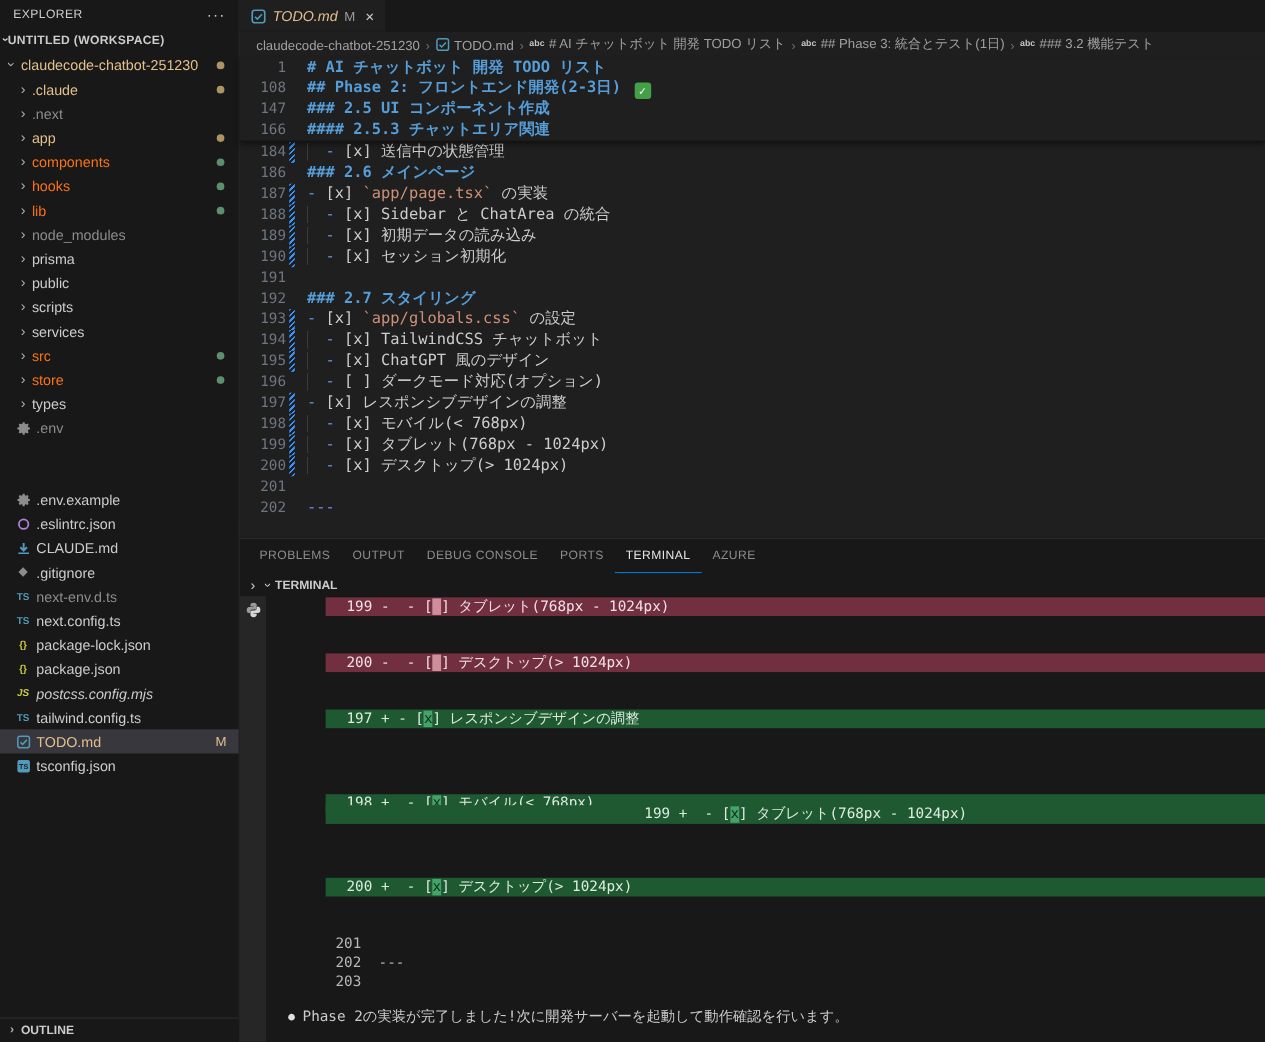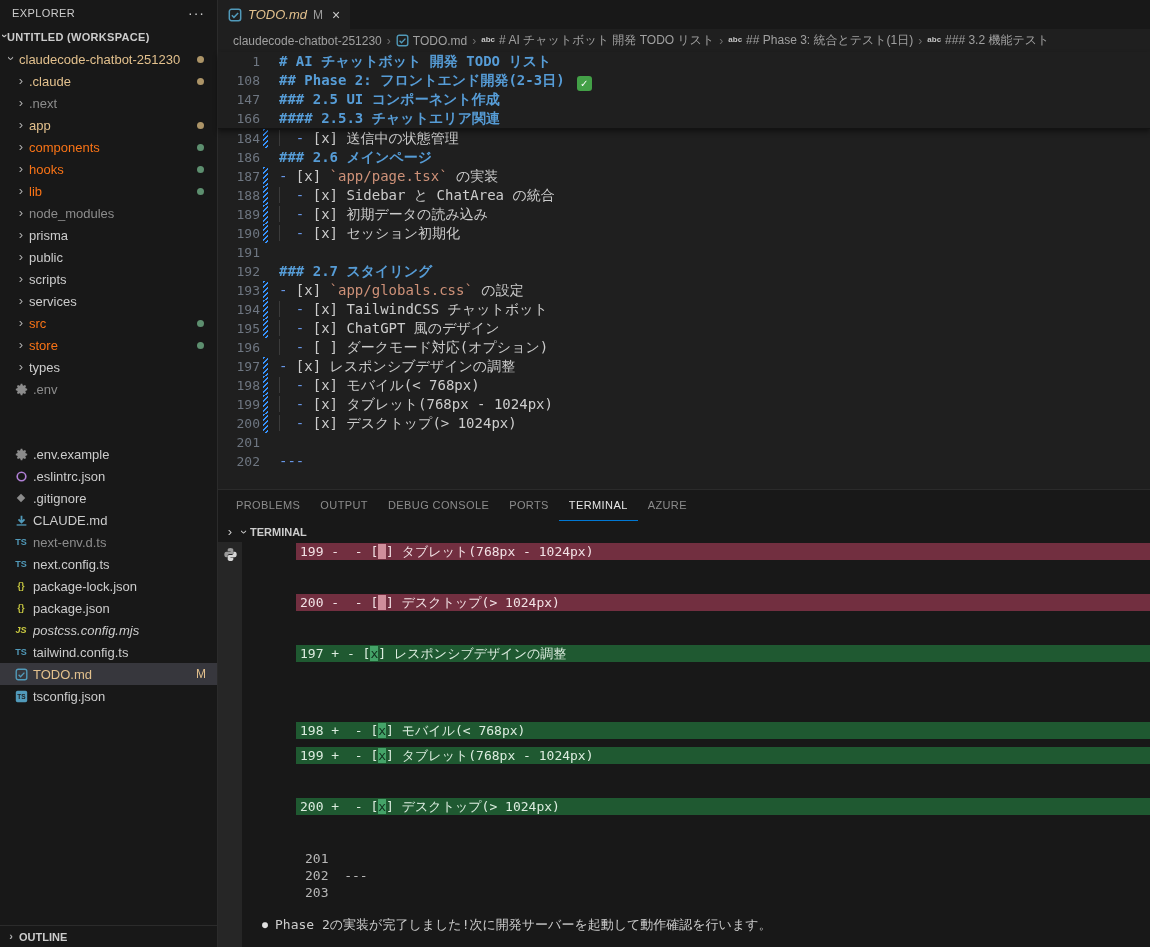--- a/index.html
+++ b/index.html
@@ -64,21 +64,21 @@
   .ptabs{height:31px;display:flex;align-items:stretch;padding-left:8px;font-size:11px;letter-spacing:.4px;color:#8c8c8c}
   .ptab{padding:0 10px;display:flex;align-items:center;cursor:pointer;border-bottom:1px solid transparent;box-sizing:border-box}
   .ptab.active{color:#e6e6e6;border-bottom:1px solid #0078d4}
   .pheader{height:21px;display:flex;align-items:center;font-size:11px;font-weight:bold;color:#cccccc}
   .pheader .pchev{width:24px;text-align:center;color:#cccccc;font-weight:normal;font-size:13px}
   .pheader .pdown{margin-right:4px;font-weight:normal;display:inline-block;transform:rotate(90deg);font-size:12px;color:#cccccc}
   .tbody{position:absolute;left:0;right:0;top:52px;bottom:0}
   .tstrip{position:absolute;left:0;top:0;width:24px;height:100%;background:#262626;display:flex;justify-content:center}
   .tstrip svg{margin-top:5px}
   .tcontent{position:absolute;left:24px;right:0;top:0;bottom:0;background:#181818;font-family:"DejaVu Sans Mono",monospace;font-size:13px}
-  .drow{position:absolute;left:54px;right:0;height:17px;line-height:17px;padding-left:4px;white-space:pre}
+  .drow{position:absolute;left:54px;right:0;height:17px;line-height:17px;padding-left:19px;white-space:pre}
   .drow.removed{background:#722f40;color:#f2e2e5}
   .drow.added{background:#1f5931;color:#dcecdf}
   .hl-removed{background:#cf8e9b;color:#722f40}
   .hl-added{background:#44a368;color:#10301d}
   .tailline{position:absolute;left:63px;color:#b8b8b8;white-space:pre;line-height:17px}
   .msgline{position:absolute;left:20px;display:flex;align-items:center;gap:7px;color:#cccccc;line-height:17px}
   .msgline .bullet{font-size:10px;color:#e0e0e0}
 </style>
 </head>
 <body>
@@ -180,34 +180,34 @@
       <div class="trow" style="padding-left: 13px;">
         <span class="ficon">
           <svg width="13" height="13" viewBox="0 0 16 16">
             <circle cx="8" cy="8" r="5.3" fill="none" stroke="#b180d7" stroke-width="2"></circle>
           </svg>
         </span>
         <span class="tlabel c-normal">.eslintrc.json</span>
       </div>
       <div class="trow" style="padding-left: 13px;">
         <span class="ficon">
+          <svg width="13" height="13" viewBox="0 0 16 16">
+            <path d="M8 2v8M4.3 6.7L8 10.4l3.7-3.7" fill="none" stroke="#519aba" stroke-width="2.2"></path>
+            <path d="M2 13.5h12" stroke="#519aba" stroke-width="1.6"></path>
+          </svg>
+        </span>
+        <span class="tlabel c-normal">CLAUDE.md</span>
+      </div>
+      <div class="trow" style="padding-left: 13px;">
+        <span class="ficon">
           <svg width="12" height="12" viewBox="0 0 16 16">
             <rect x="4" y="4" width="8" height="8" fill="#8c8c8c" transform="rotate(45 8 8)"></rect>
           </svg>
         </span>
         <span class="tlabel c-normal">.gitignore</span>
-      </div>
-      <div class="trow" style="padding-left: 13px;">
-        <span class="ficon">
-          <svg width="13" height="13" viewBox="0 0 16 16">
-            <path d="M8 2v8M4.3 6.7L8 10.4l3.7-3.7" fill="none" stroke="#519aba" stroke-width="2.2"></path>
-            <path d="M2 13.5h12" stroke="#519aba" stroke-width="1.6"></path>
-          </svg>
-        </span>
-        <span class="tlabel c-normal">CLAUDE.md</span>
       </div>
       <div class="trow" style="padding-left: 13px;">
         <span class="ficon" style="color: rgb(81, 154, 186);">TS</span>
         <span class="tlabel c-ignored">next-env.d.ts</span>
       </div>
       <div class="trow" style="padding-left: 13px;">
         <span class="ficon" style="color: rgb(81, 154, 186);">TS</span>
         <span class="tlabel c-normal">next.config.ts</span>
       </div>
       <div class="trow" style="padding-left: 13px;">
@@ -433,21 +433,21 @@
           <path d="M7.9 1C6 1 5 1.8 5 3v1.6h3.1v.5H3.6C2.1 5.1 1.4 6.4 1.4 8c0 1.6.6 3 2.1 3h1.4V9.4c0-1.3 1.1-1.9 2.5-1.9h2c1.2 0 1.6-.8 1.6-1.5V3c0-1.2-1.1-2-3.1-2z" fill="#9a9a9a"></path>
           <path d="M8.1 15c1.9 0 2.9-.8 2.9-2v-1.6H7.9v-.5h4.5c1.5 0 2.2-1.3 2.2-2.9 0-1.6-.6-3-2.1-3h-1.4v1.6c0 1.3-1.1 1.9-2.5 1.9h-2c-1.2 0-1.6.8-1.6 1.5V13c0 1.2 1.1 2 3.1 2z" fill="#d6d6d6"></path>
         </svg>
       </span>
     </div>
     <div class="tcontent" id="tcontent">
         <div class="drow removed" style="top: 1px;"><span>199 -  - [</span><span class="hl-removed"> </span><span>] タブレット(768px - 1024px)</span></div>
         <div class="drow removed" style="top: 52px;"><span>200 -  - [</span><span class="hl-removed"> </span><span>] デスクトップ(&gt; 1024px)</span></div>
         <div class="drow added" style="top: 103px;"><span>197 + - [</span><span class="hl-added">x</span><span>] レスポンシブデザインの調整</span></div>
         <div class="drow added" style="top: 154px; margin-top: 26px;"><span>198 +  - [</span><span class="hl-added">x</span><span>] モバイル(&lt; 768px)</span></div>
-        <div class="drow added" style="top: 205px;"><span>199 +  - [</span><span class="hl-added">x</span><span>] タブレット(768px - 1024px)</span></div>
+        <div class="drow added" style="top: 190px; text-align: center;"><span>199 +  - [</span><span class="hl-added">x</span><span>] タブレット(768px - 1024px)</span></div>
         <div class="drow added" style="top: 256px;"><span>200 +  - [</span><span class="hl-added">x</span><span>] デスクトップ(&gt; 1024px)</span></div>
         <div class="tailline" style="top: 308px;">201</div>
         <div class="tailline" style="top: 325px;">202  ---</div>
         <div class="tailline" style="top: 342px;">203</div>
         <div class="msgline" style="top: 374px;">
           <span class="bullet">●</span>
           <span>Phase 2の実装が完了しました!次に開発サーバーを起動して動作確認を行います。</span>
         </div>
       </div>
   </div>

